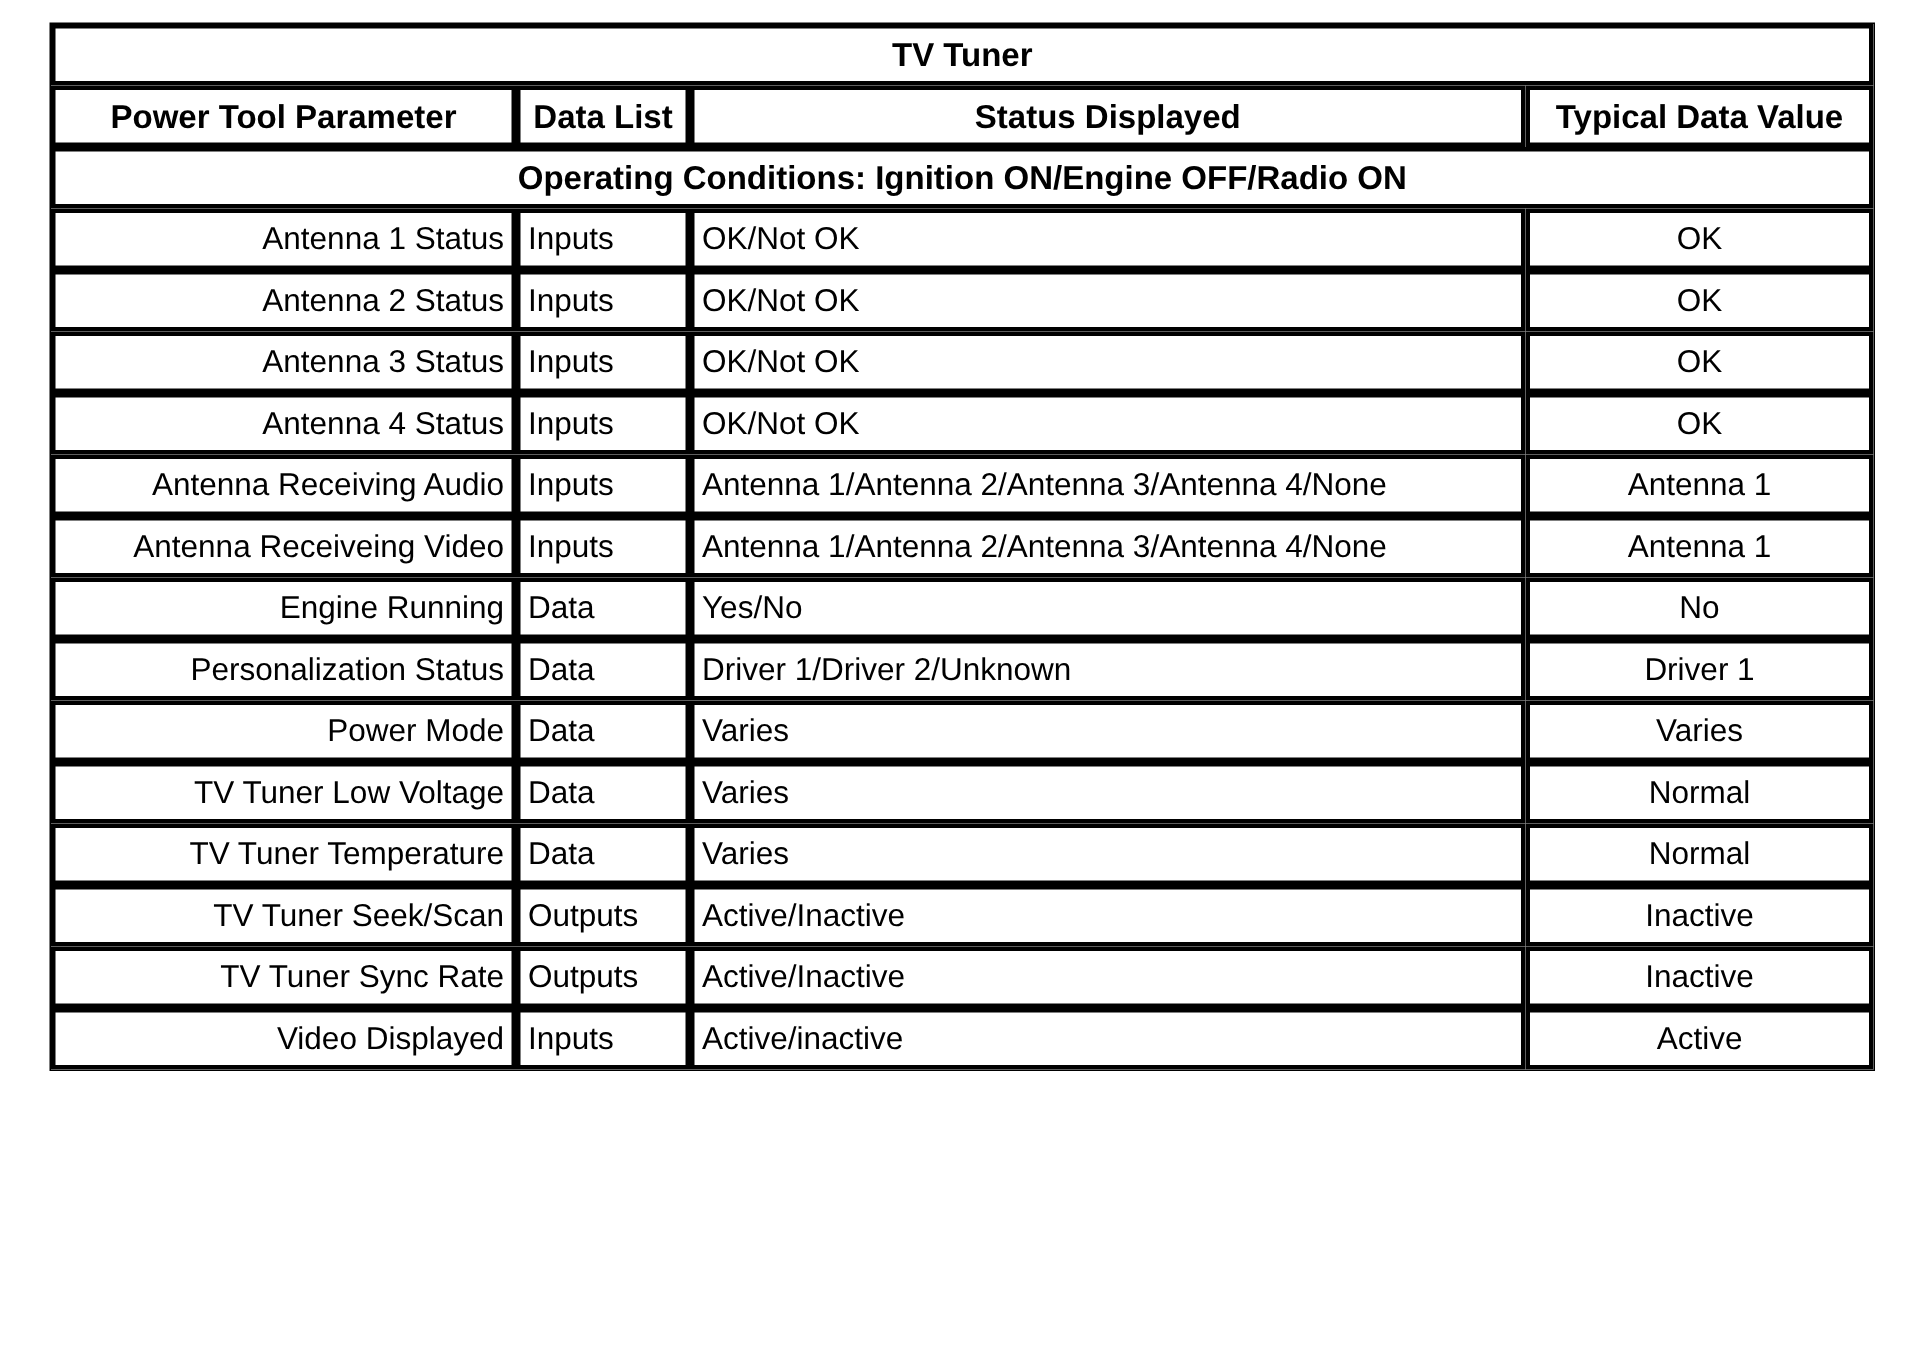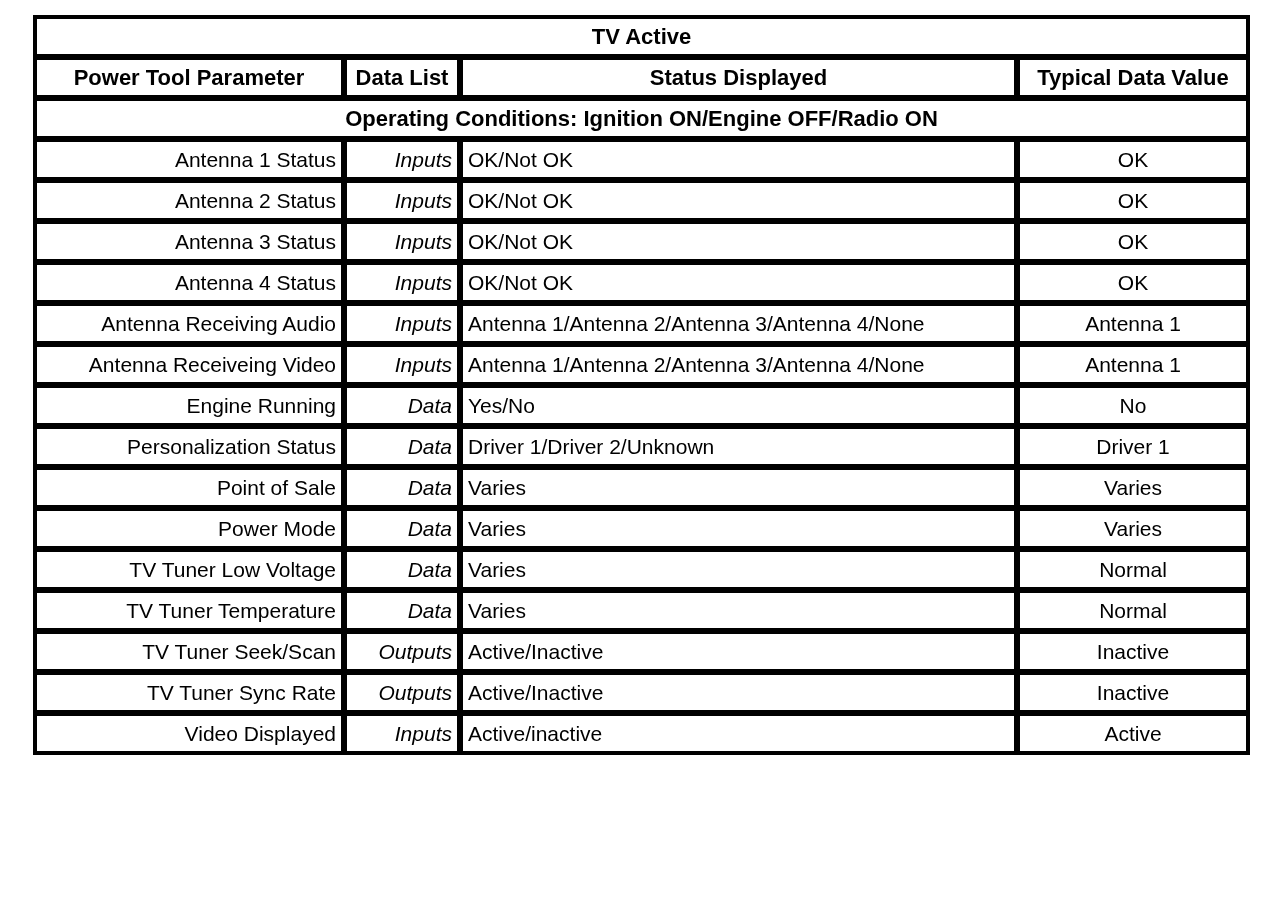--- a/index.html
+++ b/index.html
@@ -35,39 +35,39 @@
     overflow: hidden;
     white-space: nowrap;
     vertical-align: middle;
   }
   table.spec-table th {
     font-weight: bold;
     font-size: 22px;
     text-align: center;
   }
   td.c-param   { text-align: right; }
-  td.c-list    { text-align: right; font-style: italic; }
+  td.c-list    { text-align: left; }
   td.c-units   { }
   td.c-typical { text-align: center; }
   th.title-cell, th.opcond-cell { text-align: center; }
 </style>
 </head>
 <body>
 
 <div class="table-wrap">
   <table class="spec-table">
     <colgroup>
       <col style="width:310px">
       <col style="width:116px">
       <col style="width:557px">
       <col style="width:232px">
     </colgroup>
     <tbody>
       <tr>
-        <th class="title-cell" colspan="4">TV Active</th>
+        <th class="title-cell" colspan="4">TV Tuner</th>
       </tr>
       <tr>
         <th>Power Tool Parameter</th>
         <th>Data List</th>
         <th>Status Displayed</th>
         <th>Typical Data Value</th>
       </tr>
       <tr>
         <th class="opcond-cell" colspan="4">Operating Conditions: Ignition ON/Engine OFF/Radio ON</th>
       </tr>
@@ -114,26 +114,20 @@
         <td class="c-units">Yes/No</td>
         <td class="c-typical">No</td>
       </tr>
       <tr>
         <td class="c-param">Personalization Status</td>
         <td class="c-list">Data</td>
         <td class="c-units">Driver 1/Driver 2/Unknown</td>
         <td class="c-typical">Driver 1</td>
       </tr>
       <tr>
-        <td class="c-param">Point of Sale</td>
-        <td class="c-list">Data</td>
-        <td class="c-units">Varies</td>
-        <td class="c-typical">Varies</td>
-      </tr>
-      <tr>
         <td class="c-param">Power Mode</td>
         <td class="c-list">Data</td>
         <td class="c-units">Varies</td>
         <td class="c-typical">Varies</td>
       </tr>
       <tr>
         <td class="c-param">TV Tuner Low Voltage</td>
         <td class="c-list">Data</td>
         <td class="c-units">Varies</td>
         <td class="c-typical">Normal</td>

